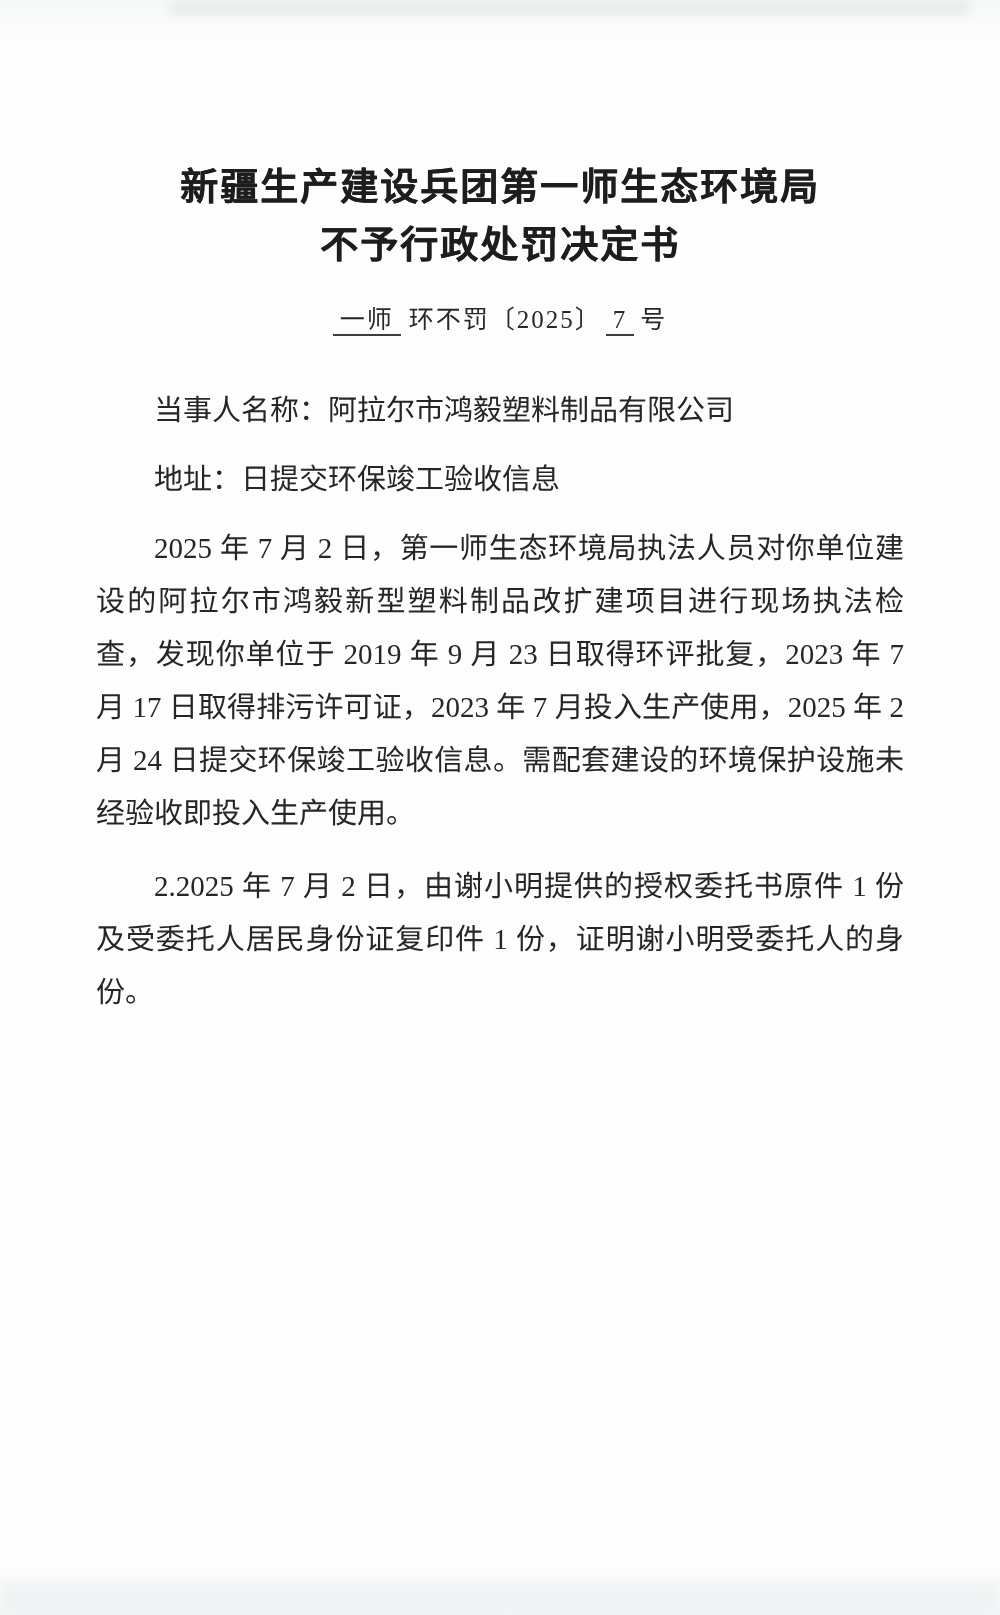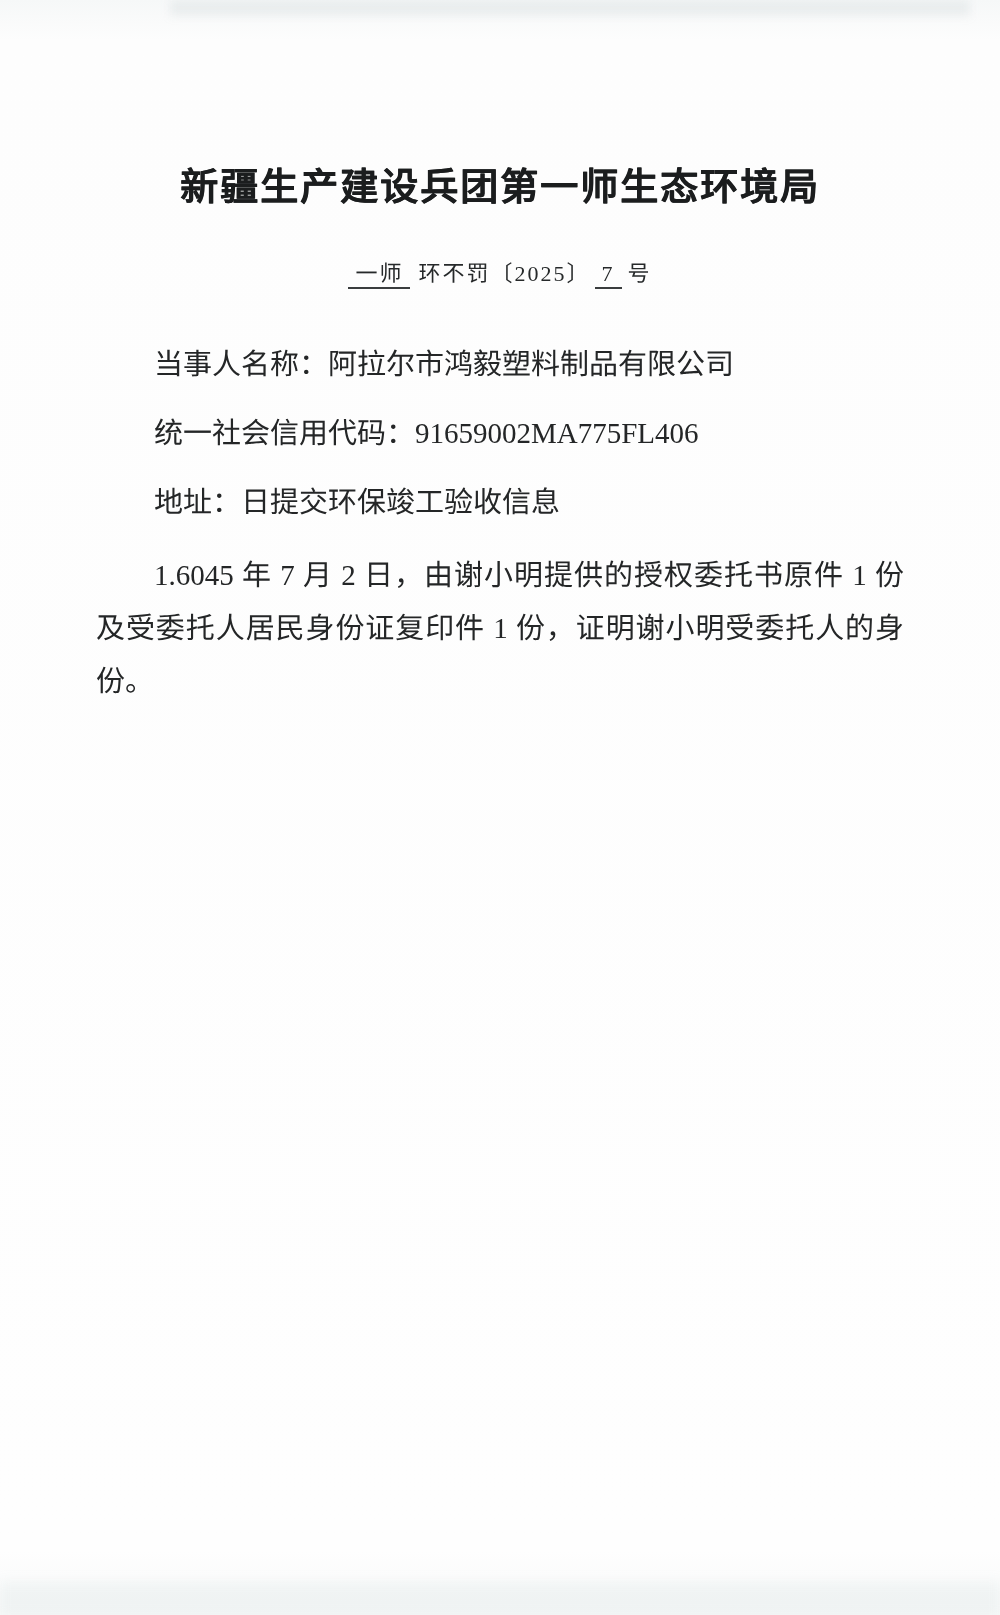--- a/index.html
+++ b/index.html
@@ -51,23 +51,23 @@
     margin: 0;
     font-size: 38px;
     line-height: 58px;
     font-weight: bold;
     text-align: center;
     letter-spacing: 2px;
     color: #1b1d1e;
     text-shadow: 0.4px 0 0 #1b1d1e;
   }
   .docnum {
-    margin-top: 40px;
+    margin-top: 28px;
     text-align: center;
-    font-size: 22px;
+    font-size: 25px;
     line-height: 36px;
     letter-spacing: 2px;
     color: #26292a;
   }
   .docnum .u {
     border-bottom: 2px solid #3a3d3e;
     padding: 0 7px 1px 7px;
   }
   .docnum .mid {
     margin: 0 4px 0 8px;
@@ -96,35 +96,36 @@
 
 <div class="page">
 
   <div class="smudge-top"></div>
   <div class="smudge-bottom"></div>
 
   <div class="content">
 
     <h1 class="title">新疆生产建设兵团第一师生态环境局</h1>
 
+    <h1 class="title">不予行政处罚决定书</h1>
 
     <div class="docnum">
       <span class="u">一师</span><span class="mid">环不罚〔2025〕</span><span class="u">7</span><span class="suffix">号</span>
     </div>
 
     <div class="doc-body">
 
       <p>当事人名称：阿拉尔市鸿毅塑料制品有限公司</p>
 
 
-      <p>统一社会信用代码：91659002MA775FL406</p>
 
       <p>地址：日提交环保竣工验收信息</p>
 
 
+      <p>2025 年 7 月 2 日，第一师生态环境局执法人员对你单位建设的阿拉尔市鸿毅新型塑料制品改扩建项目进行现场执法检查，发现你单位于 2019 年 9 月 23 日取得环评批复，2023 年 7 月 17 日取得排污许可证，2023 年 7 月投入生产使用，2025 年 2 月 24 日提交环保竣工验收信息。需配套建设的环境保护设施未经验收即投入生产使用。</p>
 
 
 
-      <p class="gap">1.6045 年 7 月 2 日，由谢小明提供的授权委托书原件 1 份及受委托人居民身份证复印件 1 份，证明谢小明受委托人的身份。</p>
+      <p class="gap">2.2025 年 7 月 2 日，由谢小明提供的授权委托书原件 1 份及受委托人居民身份证复印件 1 份，证明谢小明受委托人的身份。</p>
 
     </div>
   </div>
 </div>
 
 </body></html>

